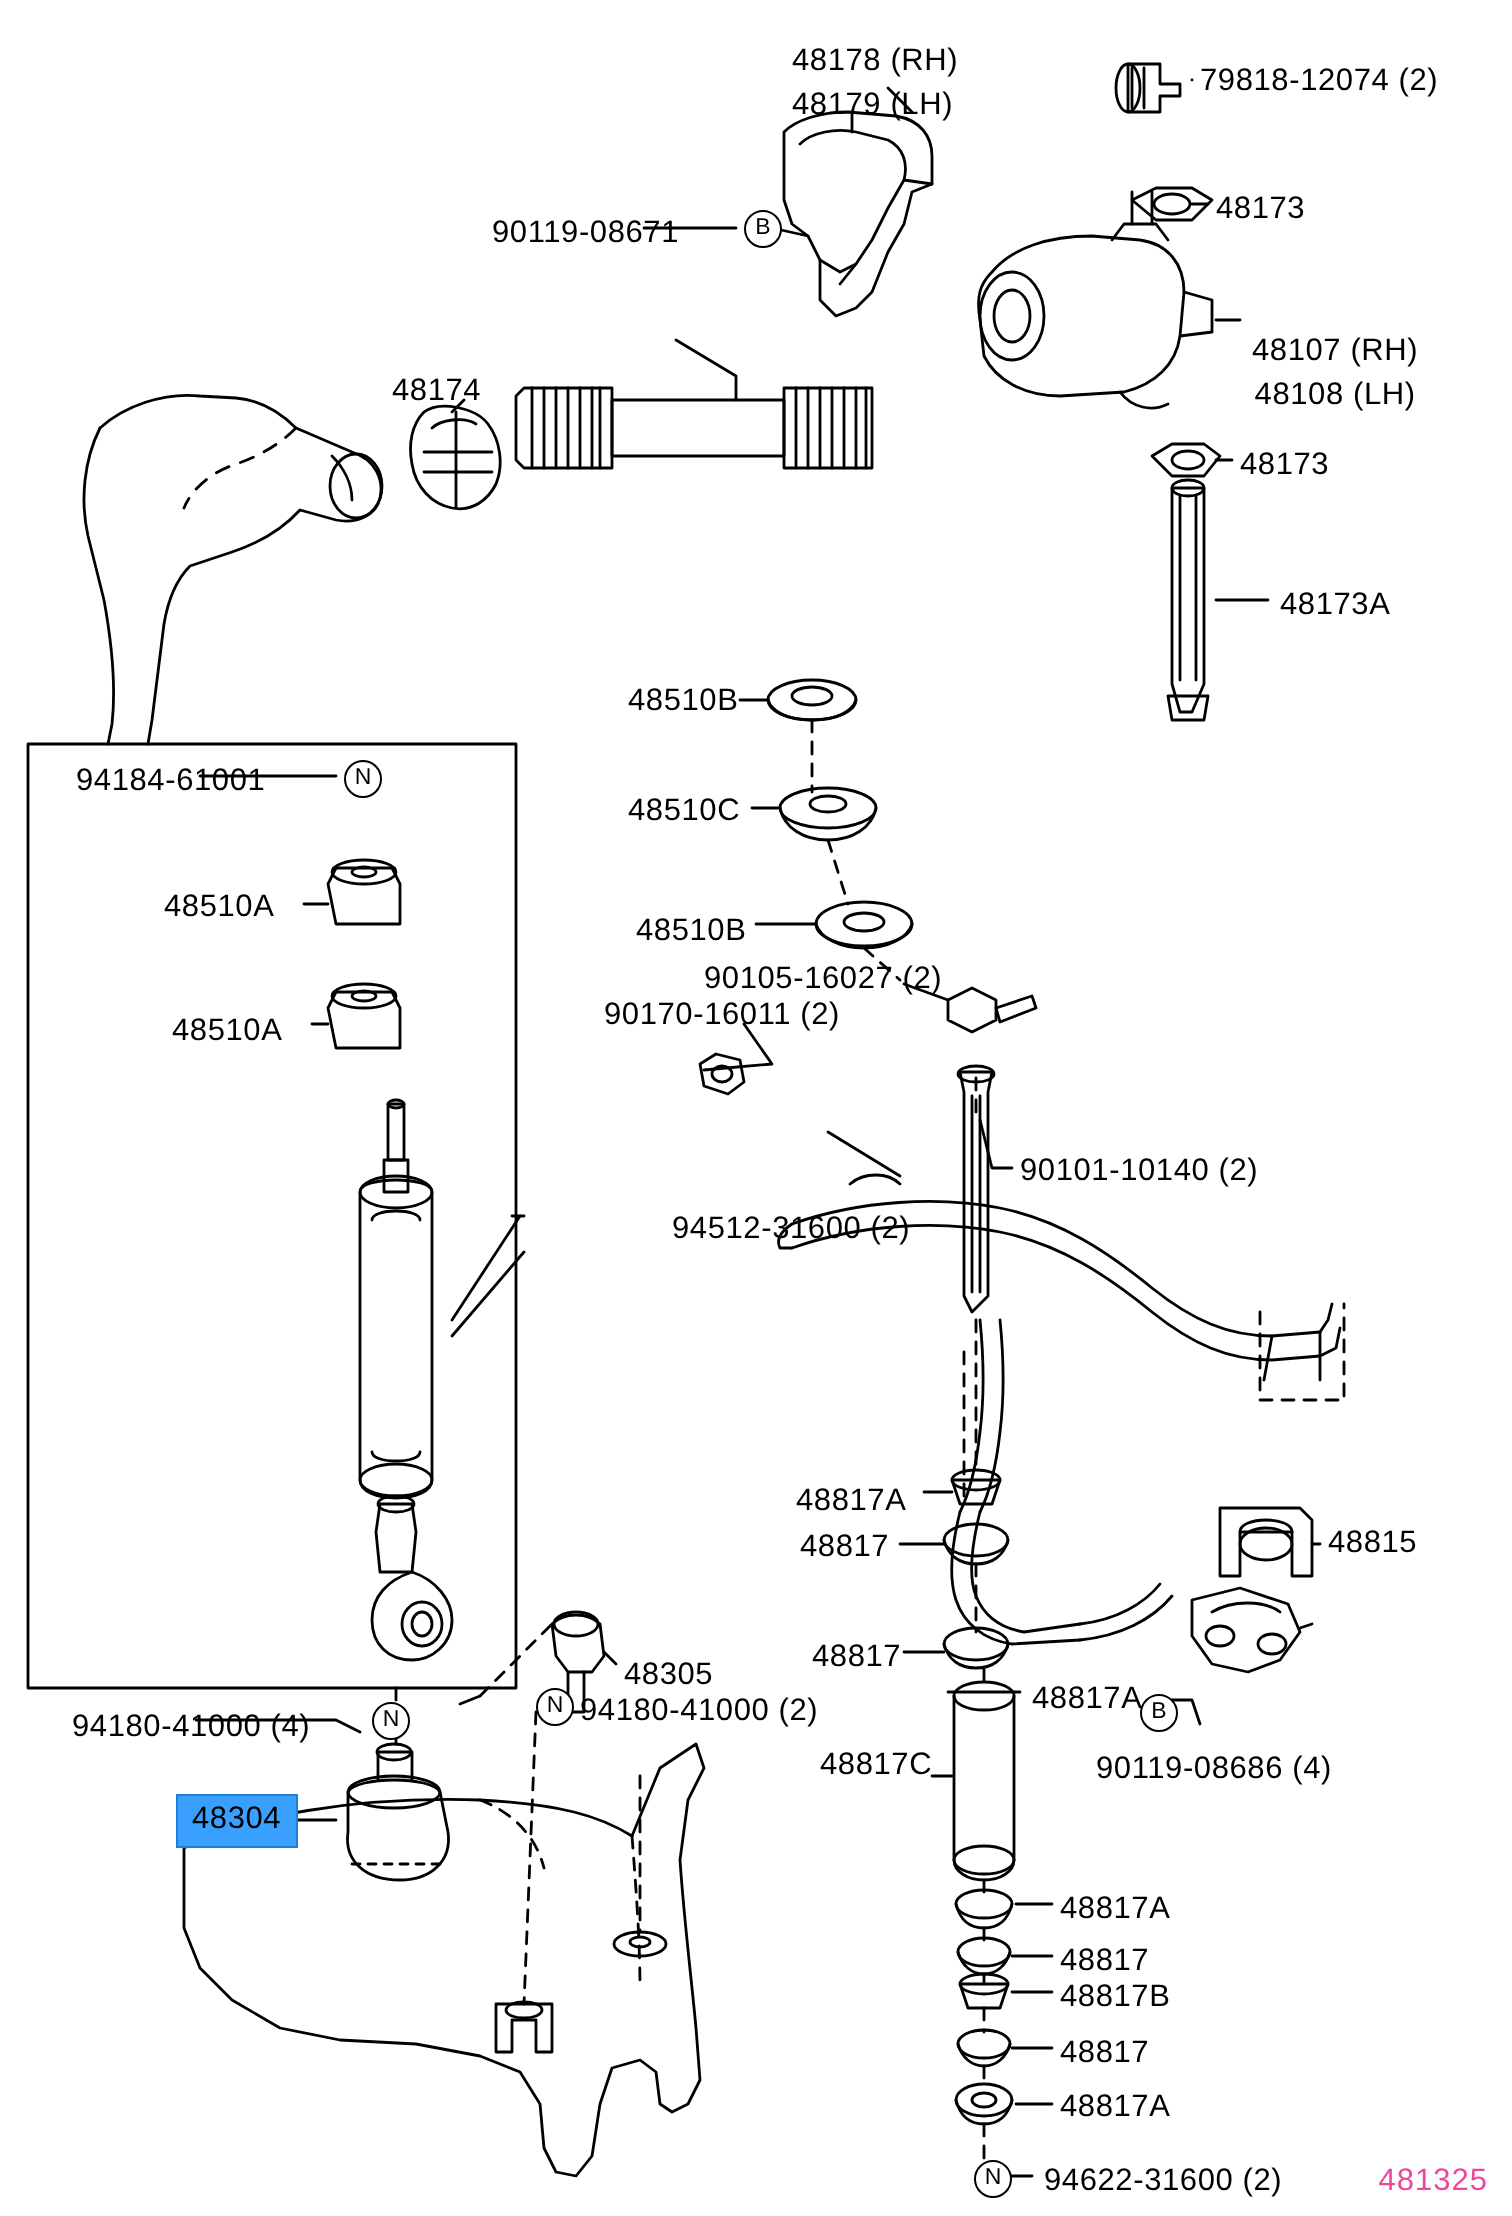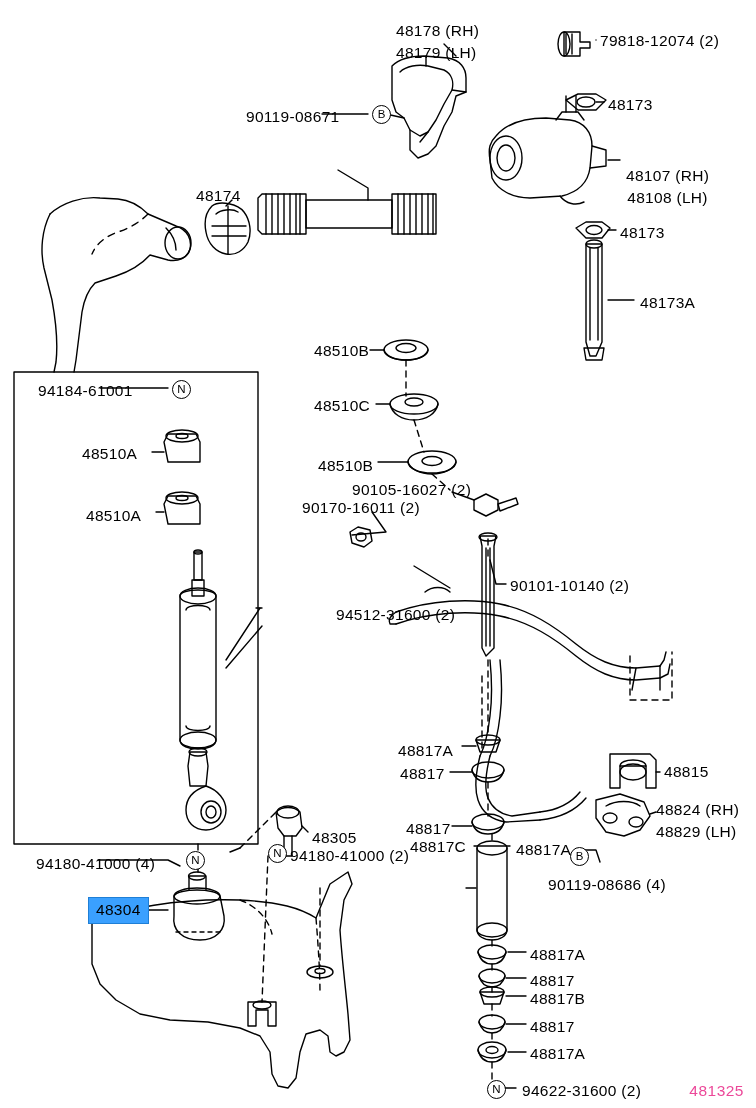--- a/index.html
+++ b/index.html
@@ -348,27 +348,25 @@
   <div class="lbl" style="left:352px; top:479px;">90105-16027 (2)</div>
   <div class="lbl" style="left:86px; top:505px;">48510A</div>
   <div class="lbl" style="left:302px; top:497px;">90170-16011 (2)</div>
   <div class="lbl" style="left:336px; top:557px;margin-top:47px;">94512-31600 (2)</div>
   <div class="lbl" style="left:510px; top:575px;">90101-10140 (2)</div>
   <div class="lbl" style="left:398px; top:740px;">48817A</div>
   <div class="lbl" style="left:400px; top:763px;">48817</div>
   <div class="lbl" style="left:664px; top:761px;">48815</div>
   <div class="lbl" style="left:312px; top:827px;">48305</div>
   <div class="lbl" style="left:406px; top:818px;">48817</div>
-  <div class="lbl" style="left:656px; top:799px;">48824 (RH)
-48829 (LH)</div>
   <div class="lbl" style="left:36px; top:853px;">94180-41000 (4)</div>
   <div class="lbl" style="left:290px; top:845px;">94180-41000 (2)</div>
   <div class="lbl" style="left:516px; top:839px;">48817A</div>
   <div class="lbl" style="left:548px; top:874px;">90119-08686 (4)</div>
-  <div class="lbl" style="left:410px; top:836px;">48817C</div>
+  <div class="lbl" style="left:410px; top:872px;">48817C</div>
   <div class="lbl" style="left:530px; top:944px;">48817A</div>
   <div class="lbl" style="left:530px; top:970px;">48817</div>
   <div class="lbl" style="left:530px; top:988px;">48817B</div>
   <div class="lbl" style="left:530px; top:1016px;">48817</div>
   <div class="lbl" style="left:530px; top:1043px;">48817A</div>
   <div class="lbl" style="left:522px; top:1080px;">94622-31600 (2)</div>
 
   <div class="highlight" style="left:88px; top:897px;">48304</div>
 
   <div class="code-corner">481325</div>

